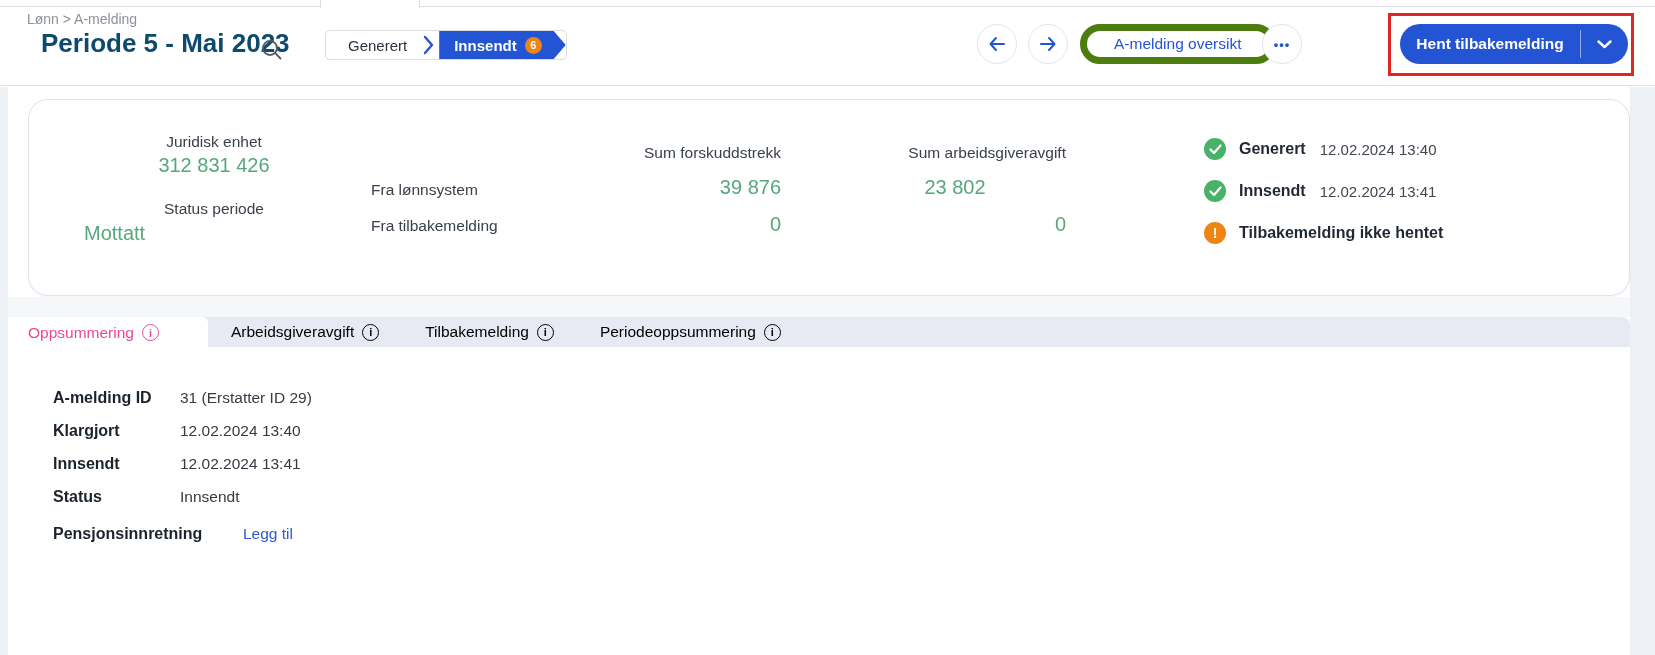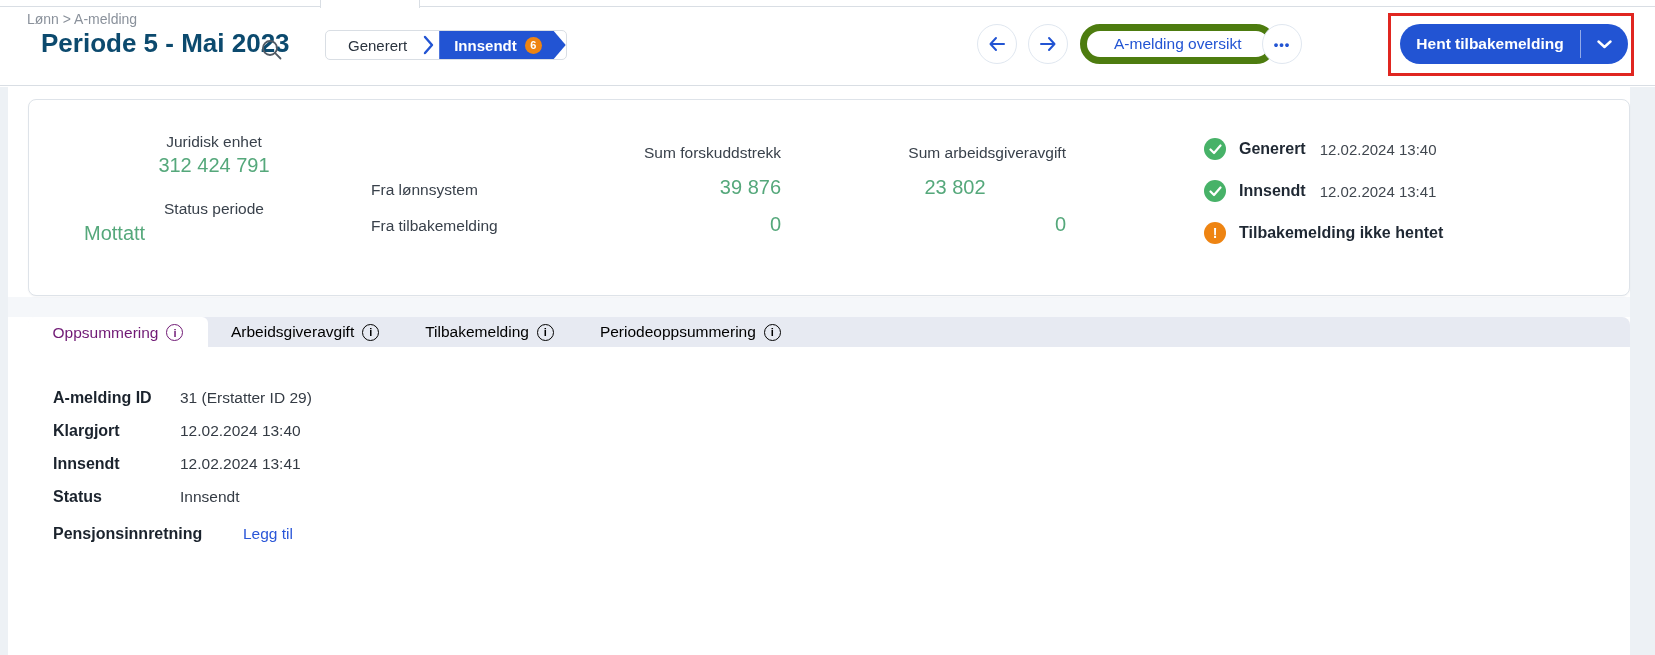--- a/index.html
+++ b/index.html
@@ -48,21 +48,21 @@
   .primary-caret { width:47px; display:flex; align-items:center; justify-content:center; }
 
   
   .panel { left:8px; top:87px; width:1622px; height:568px; background:#fff; }
   .gutter-l { left:0; top:87px; width:8px; height:568px; background:#edf1f5; }
   .gutter-r { left:1630px; top:87px; width:25px; height:568px; background:#edf1f5; }
   .band { left:8px; top:297px; width:1622px; height:20px; background:#f5f7fa; }
 
   
   .card { left:28px; top:99px; width:1602px; height:197px; background:#fff;
-          border:1px solid #dee3e9; border-radius:8px; box-shadow:0 1px 2px rgba(16,24,40,.04); }
+          border:1px solid #dee3e9; border-radius:20px; box-shadow:0 1px 2px rgba(16,24,40,.04); }
   .c-lbl { font-size:15.5px; color:#39414b; }
   .c-green { font-size:20px; color:#55a87b; font-weight:500; }
   .le-label  { left:55px; top:33px;  width:260px; text-align:center; }
   .le-value  { left:55px; top:54px;  width:260px; text-align:center; }
   .sp-label  { left:55px; top:100px; width:260px; text-align:center; }
   .sp-value  { left:55px; top:122px; width:260px; text-align:left; }
   .rowlbl1 { left:342px; top:81px; }
   .rowlbl2 { left:342px; top:117px; }
   .colF-h  { left:530px; top:44px; width:222px; text-align:right; }
   .colF-v1 { left:530px; top:76px; width:222px; text-align:right; }
@@ -75,22 +75,22 @@
   .ev-icon { width:22px; height:22px; border-radius:50%; display:flex; align-items:center; justify-content:center; flex:none; }
   .ev-check { background:#47b268; }
   .ev-warn  { background:#ee8412; color:#fff; font-size:14px; font-weight:700; }
   .ev-label { margin-left:13px; font-size:16px; font-weight:600; color:#1f2833; white-space:nowrap; }
   .ev-time  { margin-left:14px; font-size:15px; color:#40474f; white-space:nowrap; }
 
   
   .tabstrip { left:28px; top:317px; width:1602px; height:30px; background:#e7eaf2;
               border-radius:8px 8px 0 0; display:flex; align-items:stretch; }
   .tab { display:flex; align-items:center; font-size:15.5px; color:#000000; padding:0 23px; cursor:pointer; white-space:nowrap; }
-  .tab-active { width:180px; padding:0; justify-content:center; background:#fff; border-radius:6px 6px 0 0;
-                height:31px; color:#701a75; font-weight:500; }
+  .tab-active { width:180px; padding:0; background:#fff; border-radius:6px 6px 0 0;
+                height:31px; color:#ec4899; font-weight:500; }
   .info-i { display:inline-flex; align-items:center; justify-content:center; margin-left:8px;
             width:17px; height:17px; border-radius:50%; border:1.5px solid currentColor;
             font-size:11px; font-weight:600; font-style:normal; }
   .info-i::before { content:"i"; }
 
   
   .tabcontent { left:28px; top:347px; width:1602px; height:308px; background:#fff; padding:41px 10px 0 25px; }
   .d-row { display:flex; align-items:center; height:20px; margin-bottom:13px; font-size:15.5px; color:#343b44; }
   .d-label { display:inline-block; width:127px; font-weight:700; font-size:16px; color:#1b232d; }
   .d-row-pension { margin-top:17px; }
@@ -159,21 +159,21 @@
       <svg width="15" height="9" viewBox="0 0 15 9" fill="none">
         <polyline points="1.5,1.5 7.5,7 13.5,1.5" stroke="#fff" stroke-width="2.4" stroke-linecap="round" stroke-linejoin="round"></polyline>
       </svg>
     </div>
   </div>
   <div class="abs red-annot"></div>
 </div>
 
 <div class="abs card">
   <div class="abs c-lbl le-label">Juridisk enhet</div>
-  <div class="abs c-green le-value">312 424 791</div>
+  <div class="abs c-green le-value">312 831 426</div>
   <div class="abs c-lbl sp-label">Status periode</div>
   <div class="abs c-green sp-value">Mottatt</div>
 
   <div class="abs c-lbl rowlbl1">Fra lønnsystem</div>
   <div class="abs c-lbl rowlbl2">Fra tilbakemelding</div>
 
   <div class="abs c-lbl colF-h">Sum forskuddstrekk</div>
   <div class="abs c-green colF-v1">39 876</div>
   <div class="abs c-green colF-v2">0</div>
 

